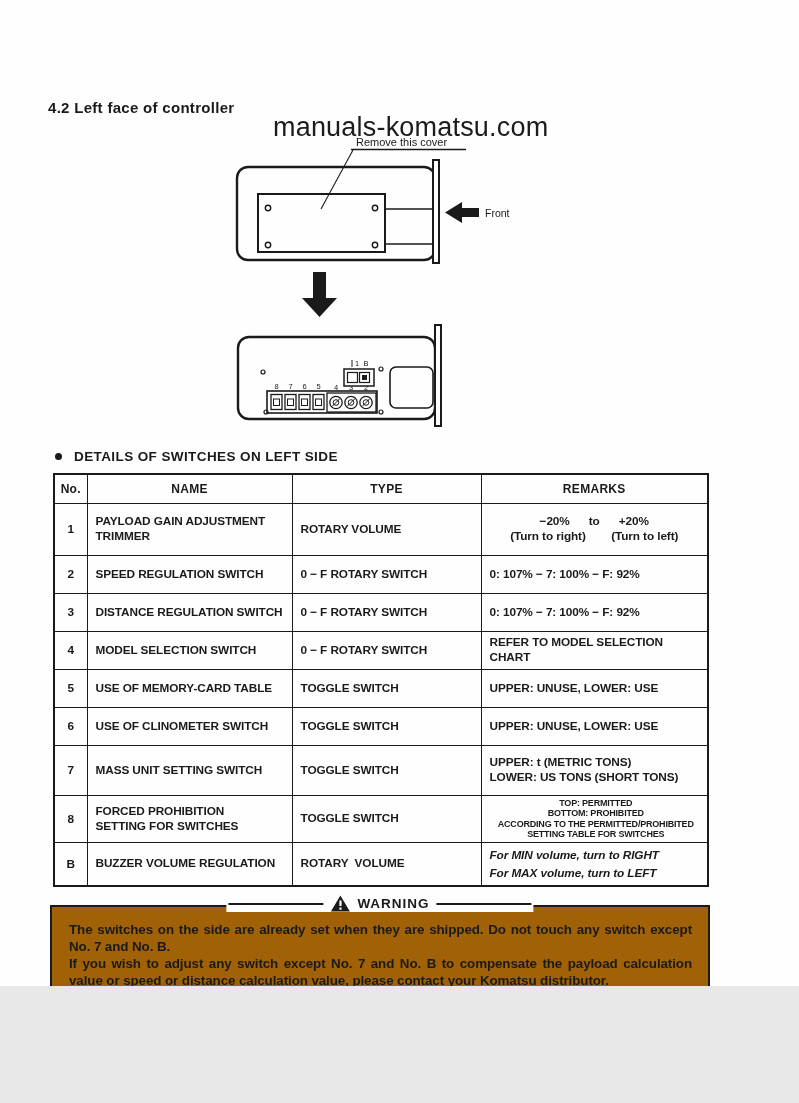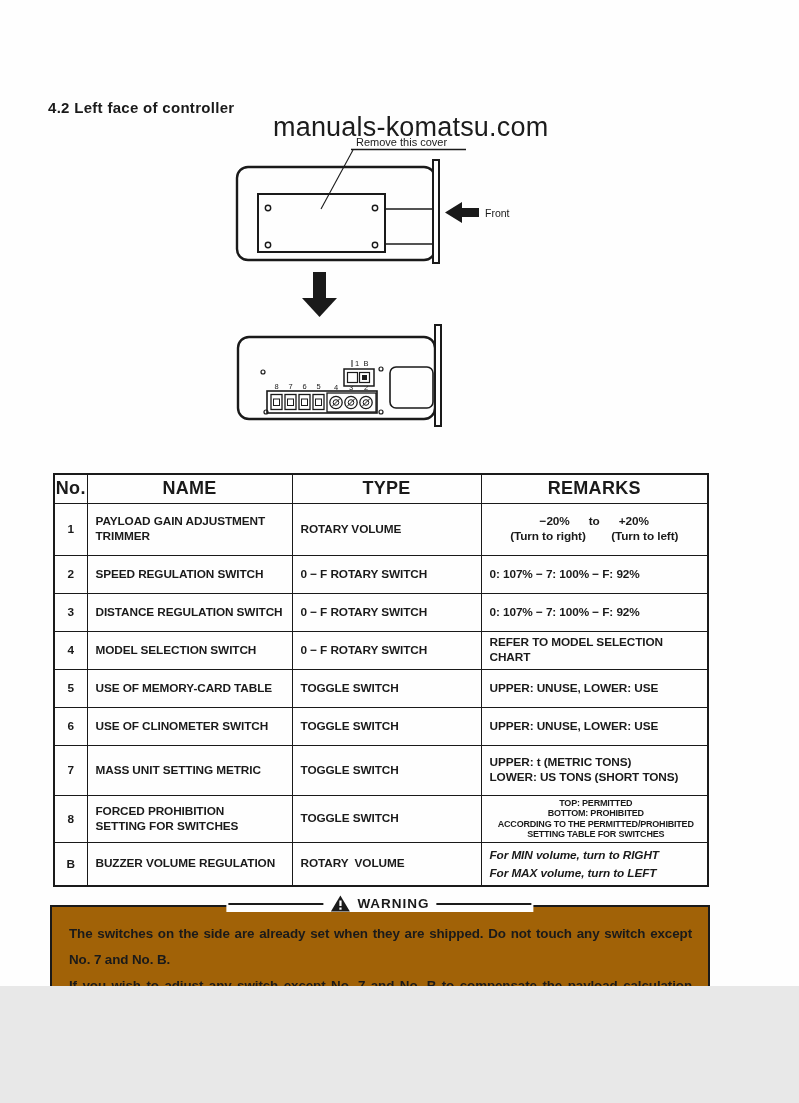--- a/index.html
+++ b/index.html
@@ -24,21 +24,21 @@
   .bullet{width:7px;height:7px;border-radius:50%;background:#1a1a1a;}
   .details-heading .txt{font-size:13.5px;font-weight:700;letter-spacing:.4px;}
   table.switch-table{
     position:absolute;left:53px;top:473px;width:654px;
     border-collapse:collapse;border:2.5px solid #1a1a1a;table-layout:fixed;
   }
   .switch-table th,.switch-table td{
     border:1.6px solid #1a1a1a;padding:0;vertical-align:middle;
   }
   .switch-table thead tr{height:29px;}
-  .switch-table th{font-size:18px;font-weight:700;text-align:center;letter-spacing:.3px;}
+  .switch-table th{font-size:12px;font-weight:700;text-align:center;letter-spacing:.3px;}
   .switch-table td{font-size:11.8px;font-weight:700;}
   .td-no{text-align:center;}
   .td-name .pre,.td-type .pre,.td-remarks .pre{padding:3px 6px 3px 8px;}
   .pre{white-space:pre-wrap;line-height:15px;letter-spacing:-0.1px;}
   tbody tr:nth-child(1){height:52px;}
   tbody tr:nth-child(2){height:38px;}
   tbody tr:nth-child(3){height:38px;}
   tbody tr:nth-child(4){height:38px;}
   tbody tr:nth-child(5){height:38px;}
   tbody tr:nth-child(6){height:38px;}
@@ -58,21 +58,21 @@
   .warning-head{
     position:absolute;left:50%;top:-12px;transform:translateX(-50%);
     display:flex;align-items:center;gap:7px;background:#fefefe;padding:0 2px;
   }
   .warning-rule{height:0;border-top:2.2px solid #1a1a1a;}
   .warning-rule.left{width:95px;}
   .warning-rule.right{width:95px;}
   .warning-label{font-size:13.5px;font-weight:700;letter-spacing:1px;}
   .warning-body{padding:14px 16px 0 17px;}
   .warning-body p{
-    margin:0;font-size:13.4px;font-weight:700;line-height:26px;
+    margin:0;font-size:13.4px;font-weight:700;line-height:17px;
     text-align:justify;letter-spacing:-0.1px;
   }
   .page-number{position:absolute;left:699px;top:1043px;font-size:12.5px;font-weight:400;}
 </style>
 </head>
 <body>
 
 <div class="page">
 
   <div class="page-title">4.2  Left face of controller</div>
@@ -161,20 +161,24 @@
         <rect x="347.5" y="372.5" width="10" height="10" fill="none" stroke="#1a1a1a" stroke-width="1.2"></rect>
         <rect x="359.5" y="372.5" width="10" height="10" fill="none" stroke="#1a1a1a" stroke-width="1.2"></rect>
         <rect x="362" y="375" width="5" height="5" fill="#1a1a1a"></rect>
       </g>
       <line x1="352" y1="360" x2="352" y2="367" stroke="#1a1a1a" stroke-width="1"></line>
       <text x="357" y="366" font-size="7.5" text-anchor="middle">1</text>
       <text x="366" y="366" font-size="7.5" text-anchor="middle">B</text>
     </g>
   </svg>
 
+  <div class="details-heading">
+    <span class="bullet"></span>
+    <span class="txt">DETAILS OF SWITCHES ON LEFT SIDE</span>
+  </div>
 
   <table class="switch-table">
     <colgroup>
       <col style="width:33px">
         <col style="width:205px">
         <col style="width:189px">
         <col style="width:227px">
     </colgroup>
     <thead>
       <tr>
@@ -254,21 +258,21 @@
         <td class="td-type">
             <div class="pre">TOGGLE SWITCH</div>
           </td>
         <td class="td-remarks">
             <div class="pre">UPPER: UNUSE, LOWER: USE</div>
           </td>
       </tr>
       <tr>
         <td class="td-no">7</td>
         <td class="td-name">
-            <div class="pre">MASS UNIT SETTING METRIC</div>
+            <div class="pre">MASS UNIT SETTING SWITCH</div>
           </td>
         <td class="td-type">
             <div class="pre">TOGGLE SWITCH</div>
           </td>
         <td class="td-remarks">
             <div class="pre">UPPER: t (METRIC TONS)
 LOWER: US TONS (SHORT TONS)</div>
           </td>
       </tr>
       <tr>

